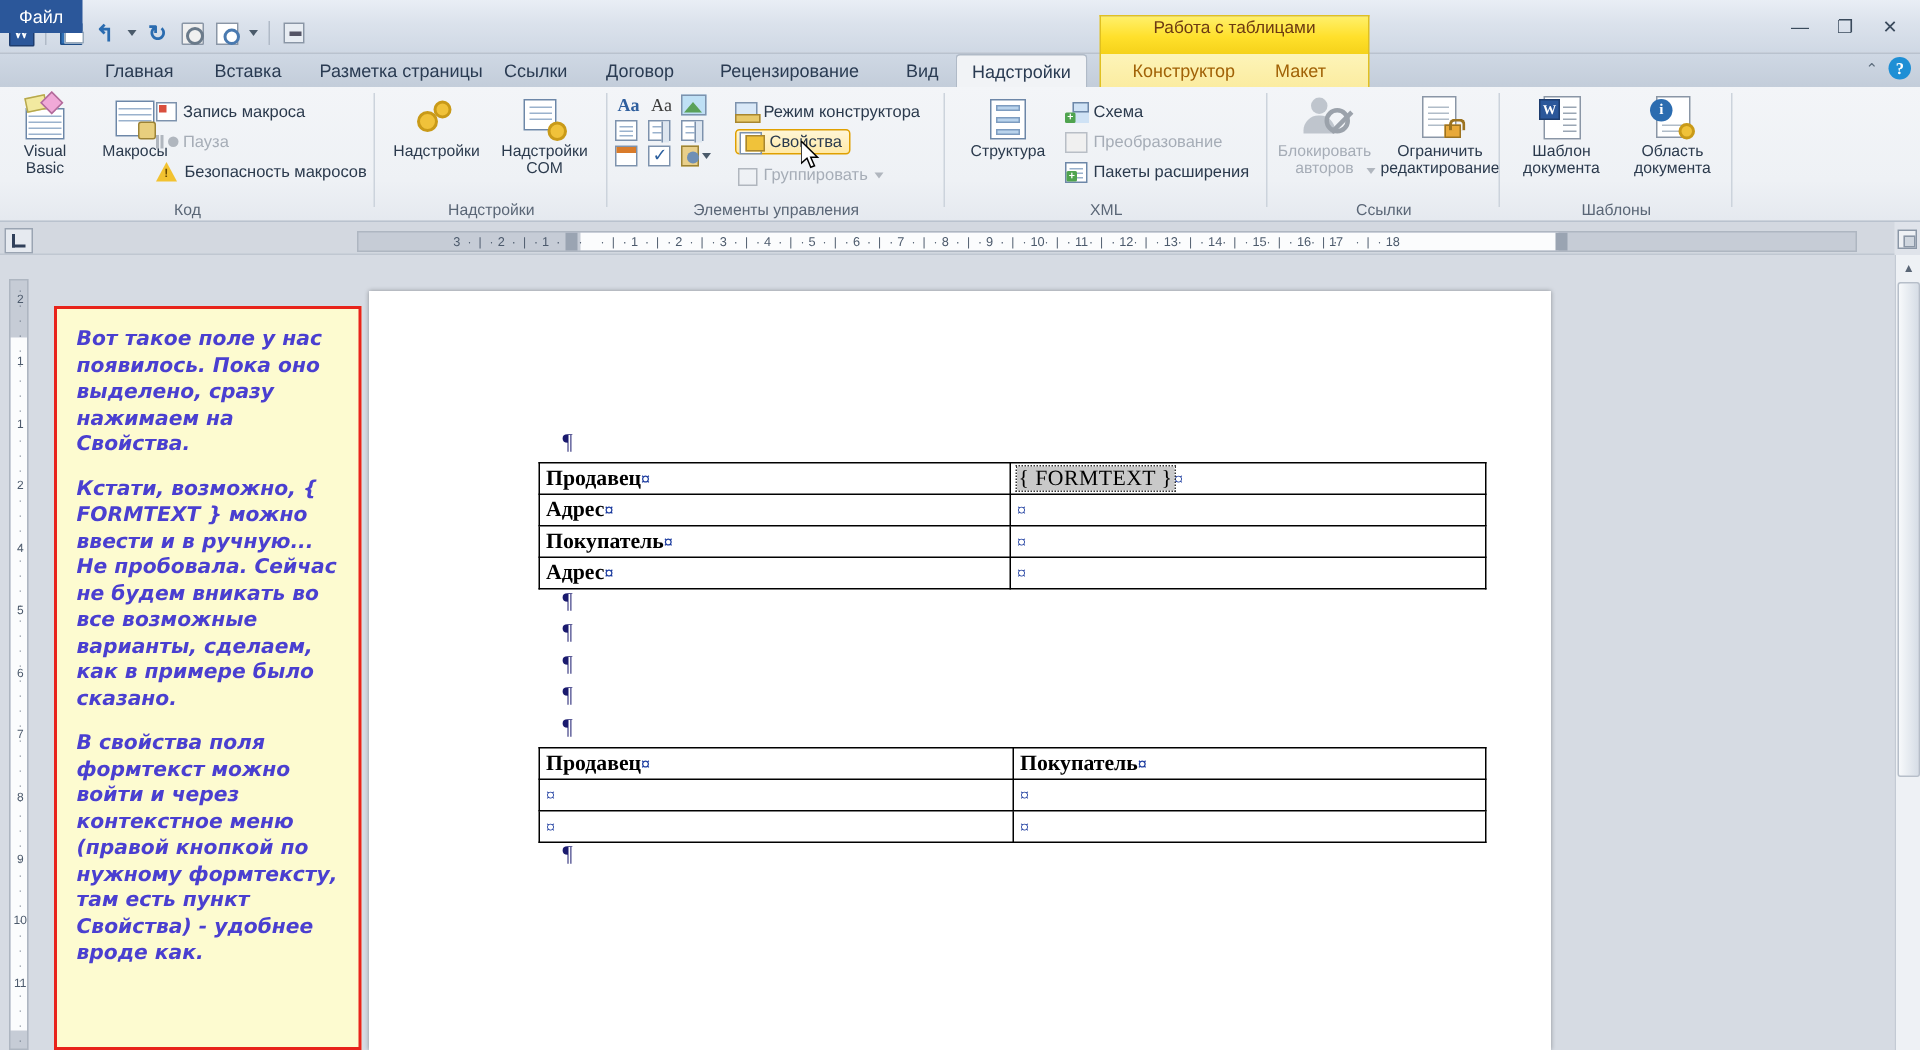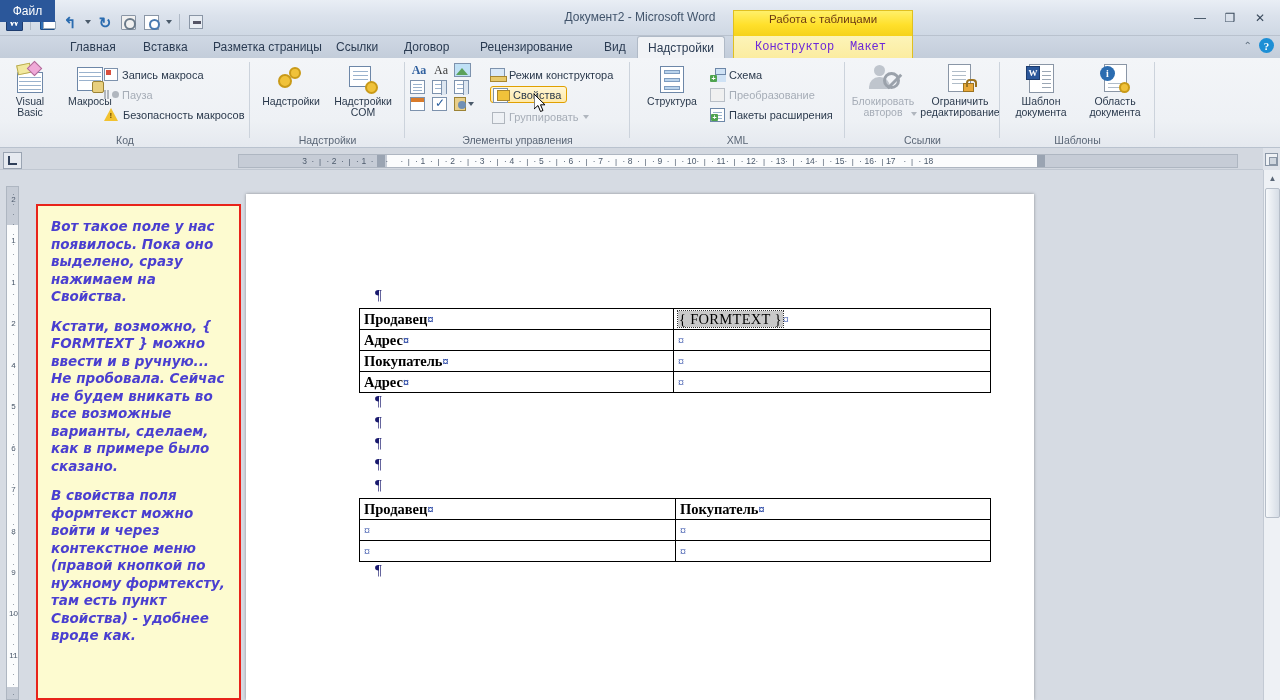--- a/index.html
+++ b/index.html
@@ -65,21 +65,21 @@
     display:flex; align-items:center; font-size:12px; color:#2a3b52; white-space:nowrap;
   }
   .tab.file {
     background:#2b579a; color:#fff; left:0; width:55px; justify-content:center;
   }
   .tab.active {
     background:#f1f3f6; color:#2a3b52;
     border-left:1px solid #b0bac7; border-right:1px solid #b0bac7; border-top:1px solid #b0bac7;
     border-top-left-radius:3px; border-top-right-radius:3px;
   }
-  .tab.ctx { color:#6d28d9;font-family:Liberation Mono, monospace; }
+  .tab.ctx { color:#a16207; }
   .ctx-tabstrip-bg {
     position:absolute; left:733px; top:36px; width:180px; height:22px;
     background:linear-gradient(to bottom,#fdf4b8,#fbecA0);
     border-left:1px solid #e0c020; border-right:1px solid #e0c020;
   }
   .helpbtns { position:absolute; right:6px; top:38px; display:flex; align-items:center; gap:7px; }
   .help-circ { width:15px;height:15px;border-radius:50%;background:#1e8fd5;color:#fff;font:bold 11px "Liberation Serif",serif;display:flex;align-items:center;justify-content:center; }
   .chev-up { color:#5a6a7a; font-size:10px; }
 
   
@@ -331,21 +331,20 @@
         </div>
       <div class="qat-btn" style="width:9px">
           <div class="arrow-dn"></div>
         </div>
       <div class="sep"></div>
       <div class="qat-btn">
           <div class="ico-cust"></div>
         </div>
     </div>
 
-    <div class="wintitle">Документ2 - Microsoft Word</div>
 
     <div class="ctx-tab-wrap">
       <div class="ctx-tab-band"></div>
       <div class="ctx-tab-title">Работа с таблицами</div>
     </div>
 
     <div class="wbtns">
       <div class="wbtn">—</div>
       <div class="wbtn">❐</div>
       <div class="wbtn">✕</div>

